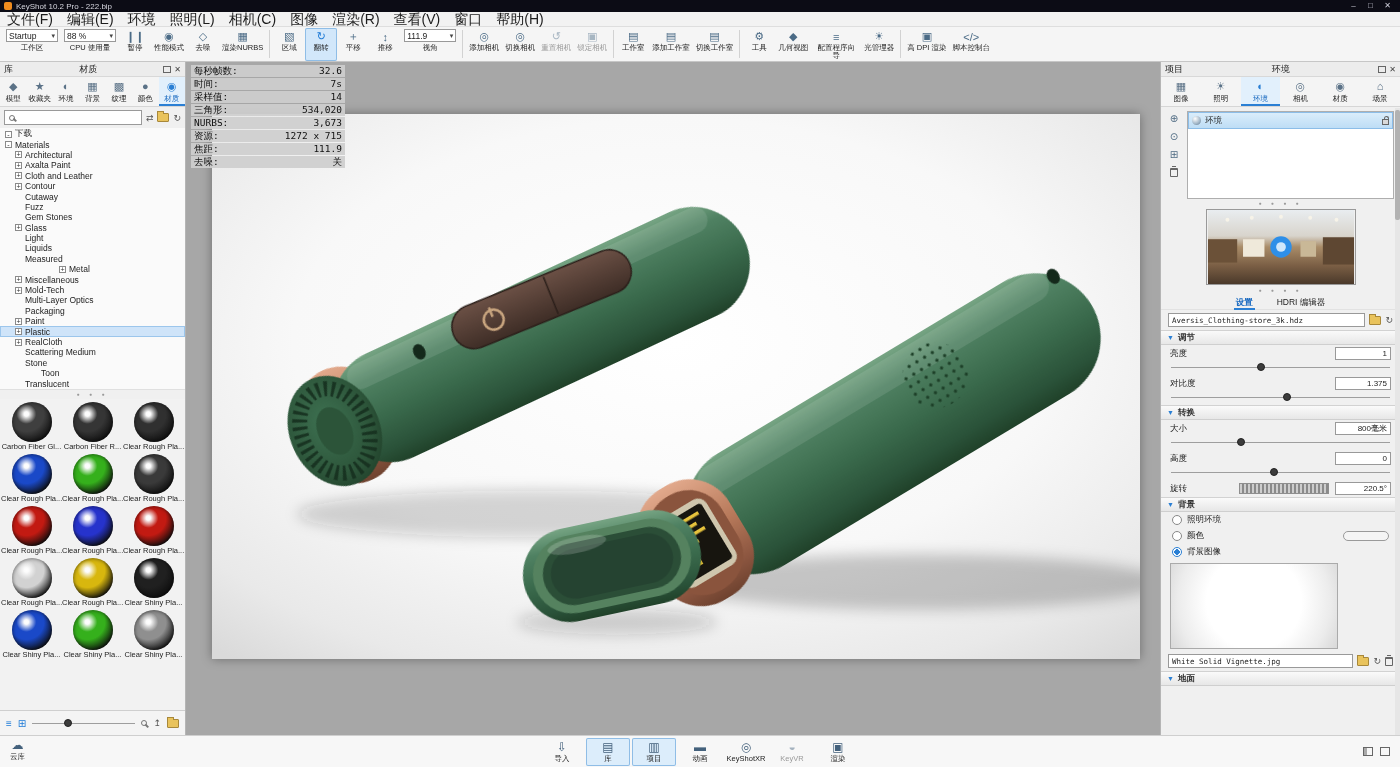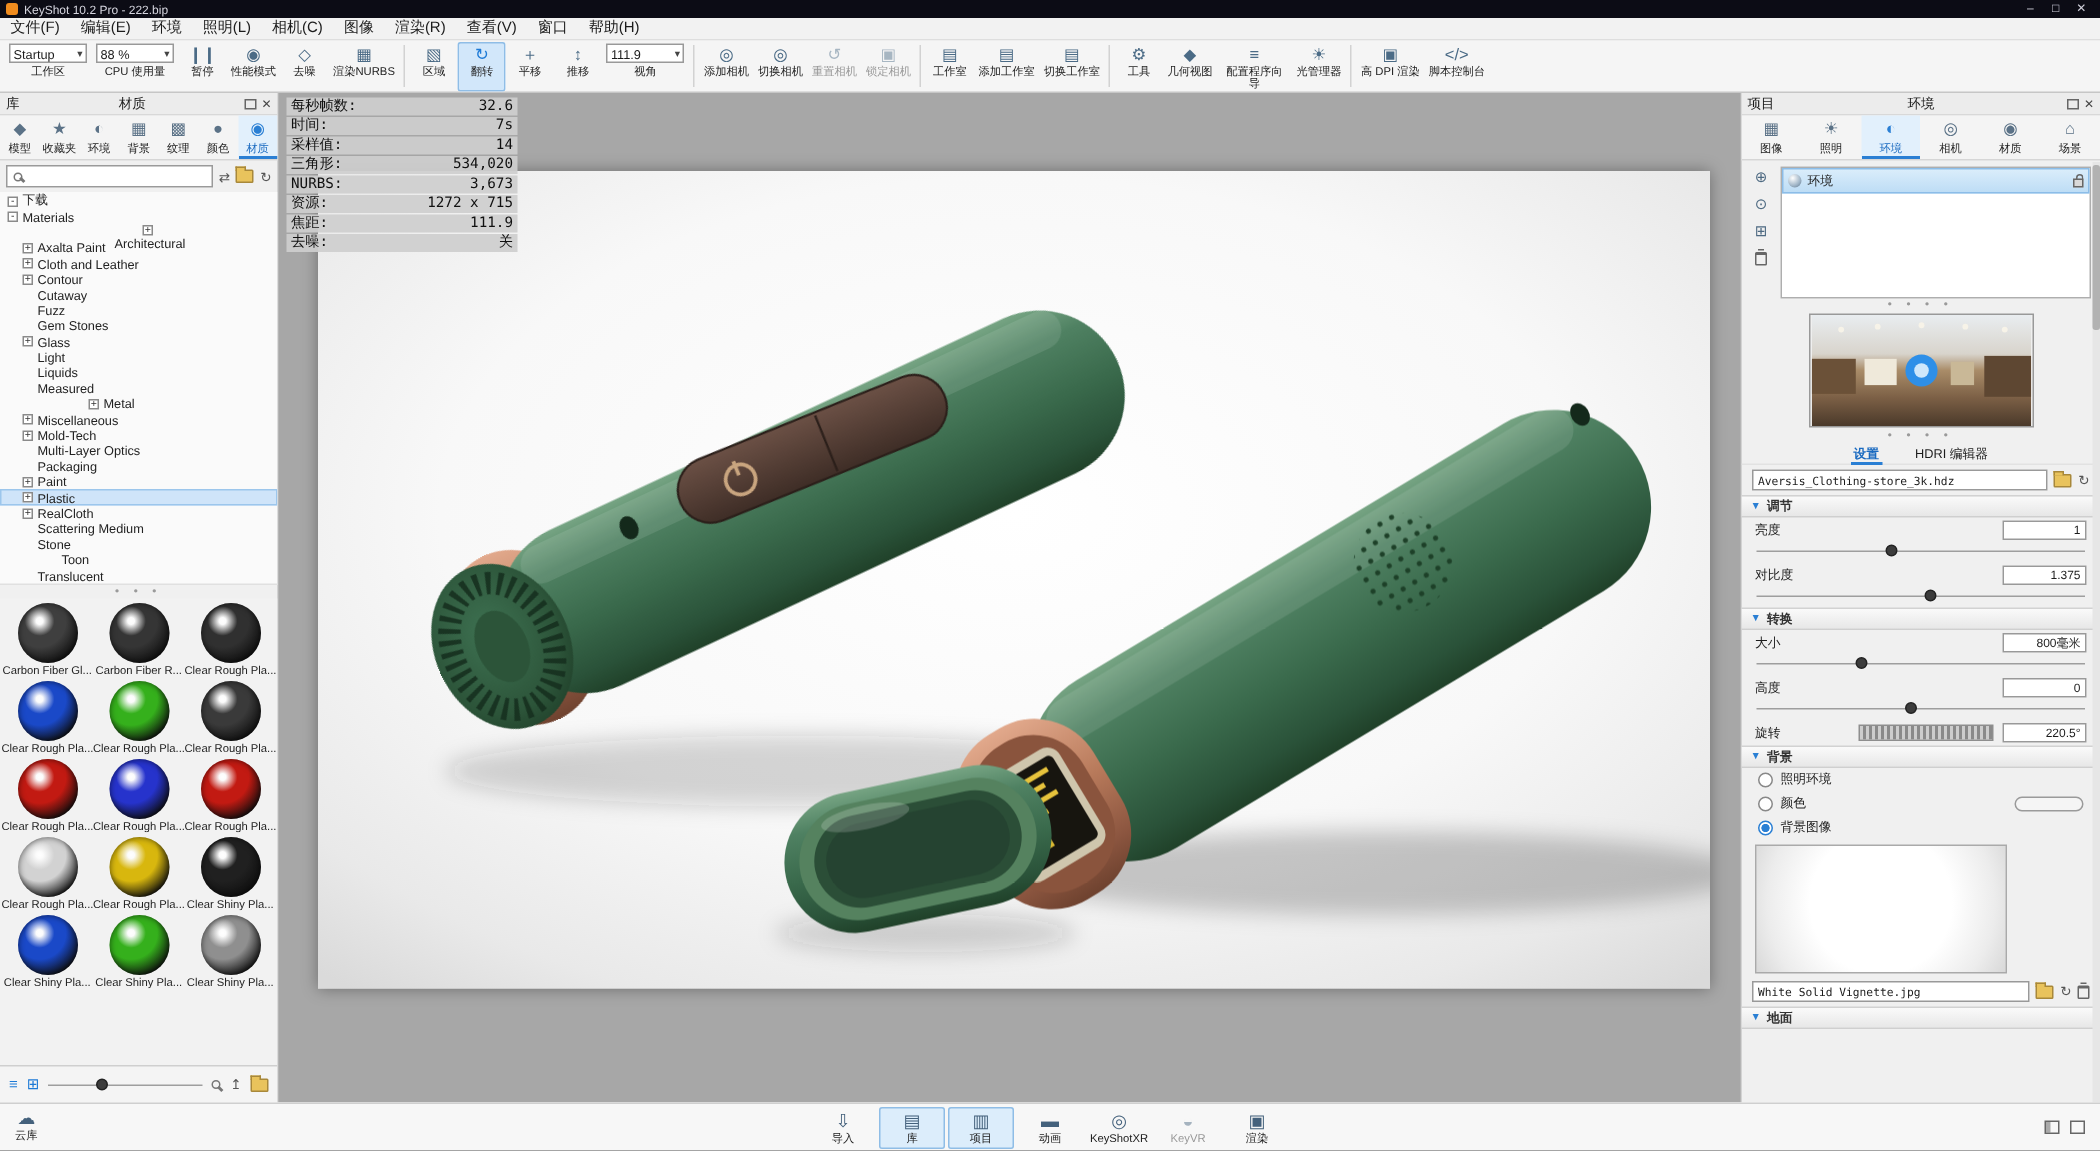--- a/index.html
+++ b/index.html
@@ -5,21 +5,21 @@
   *{box-sizing:border-box;user-select:none;margin:0;padding:0;}
   body{margin:0;background:#555;}
   #root{width:1400px;height:767px;position:relative;overflow:hidden;background:#f0f0f0;
         font-family:"Liberation Sans","DejaVu Sans",sans-serif;color:#1c1c1c;}
   
   #titlebar{height:12px;background:#0c0c15;color:#d5d5de;display:flex;align-items:center;padding:0 4px;font-size:8px;}
   .app-icon{width:8px;height:8px;background:#f08c1e;border-radius:2px;margin-right:4px;flex:none;}
   .win-controls{margin-left:auto;display:flex;}
   .win-btn{width:17px;text-align:center;font-size:8px;line-height:12px;color:#cfcfda;}
   
-  #menubar{height:15px;background:#f2f2f2;border-bottom:1px solid #dedede;display:flex;align-items:flex-end;font-size:10px;}
+  #menubar{height:15px;background:#f2f2f2;border-bottom:1px solid #dedede;display:flex;align-items:center;font-size:14px;}
   .menu-item{padding:0 7px;height:15px;line-height:15px;}
   
   #toolbar{height:35px;background:#f5f5f5;border-bottom:1px solid #c6c6c6;display:flex;align-items:flex-start;padding:1px 3px 0;}
   .tbtn{display:flex;flex-direction:column;align-items:center;justify-content:flex-start;min-width:32px;height:33px;padding:1px 3px;border-radius:2px;}
   .tbtn.active{background:#d2e7fa;box-shadow:inset 0 0 0 1px #8fbde6;}
   .tbtn.disabled{opacity:.45;}
   .ticon{height:15px;display:flex;align-items:center;justify-content:center;font-size:11px;color:#4b6b86;}
   .ticon.blue{color:#1d7ad6;}
   .tlbl{font-size:7.5px;line-height:8px;text-align:center;color:#222;max-width:44px;}
   .tsep{width:1px;height:28px;background:#d2d2d2;margin:2px 3px;flex:none;}
@@ -301,21 +301,21 @@
       </div>
       <div class="tree">
           <div class="trow" style="padding-left: 5px;">
             <span class="texp">-</span>
             <span>下载</span>
           </div>
           <div class="trow" style="padding-left: 5px;">
             <span class="texp">-</span>
             <span>Materials</span>
           </div>
-          <div class="trow" style="padding-left: 15px; flex-direction: column;">
+          <div class="trow" style="padding-left: 15px;">
             <span class="texp">+</span>
             <span>Architectural</span>
           </div>
           <div class="trow" style="padding-left: 15px;">
             <span class="texp">+</span>
             <span>Axalta Paint</span>
           </div>
           <div class="trow" style="padding-left: 15px;">
             <span class="texp">+</span>
             <span>Cloth and Leather</span>

